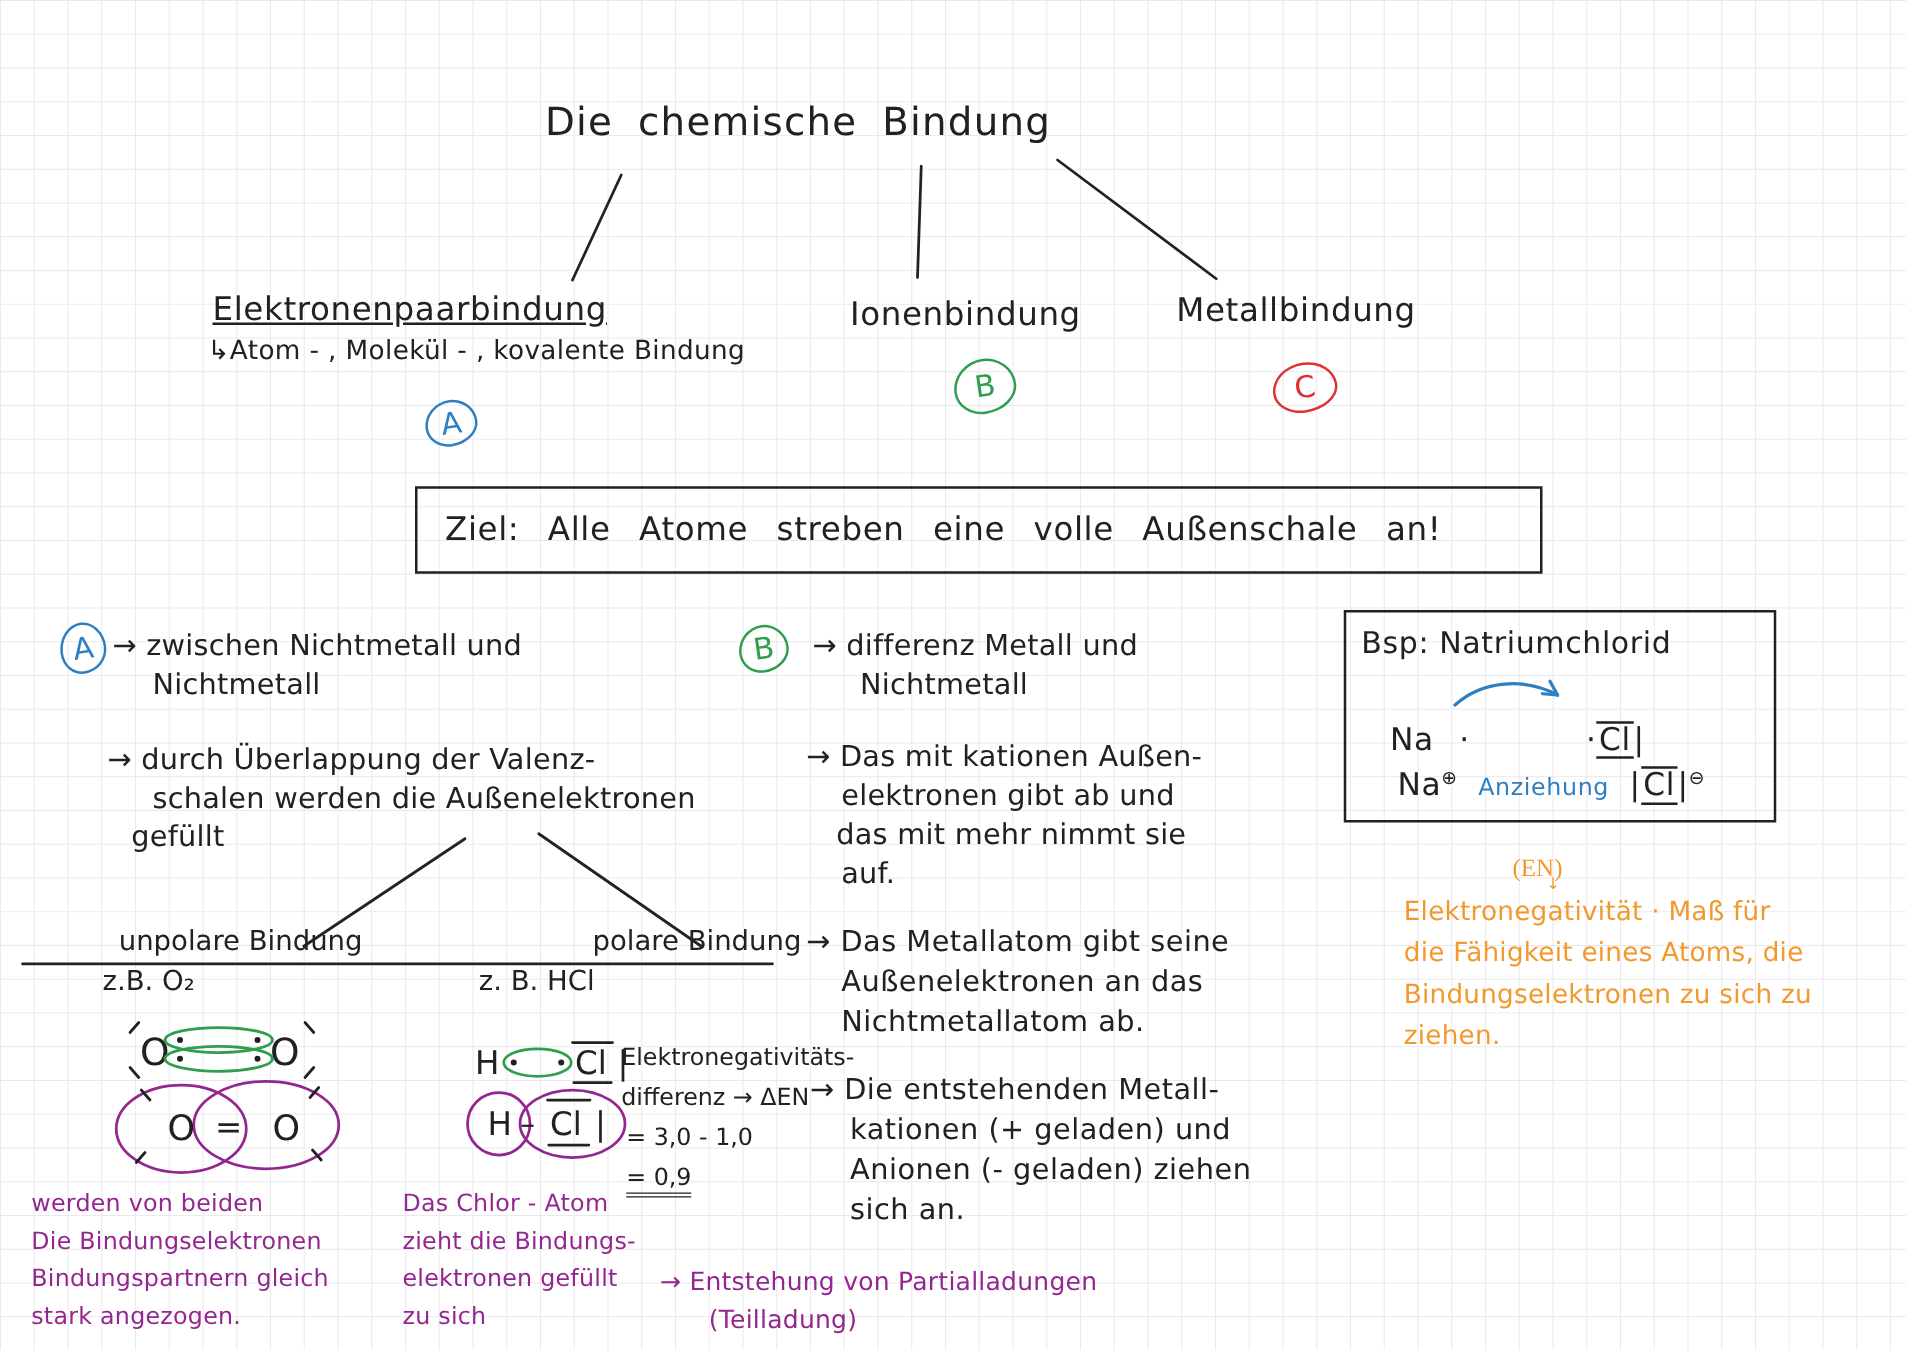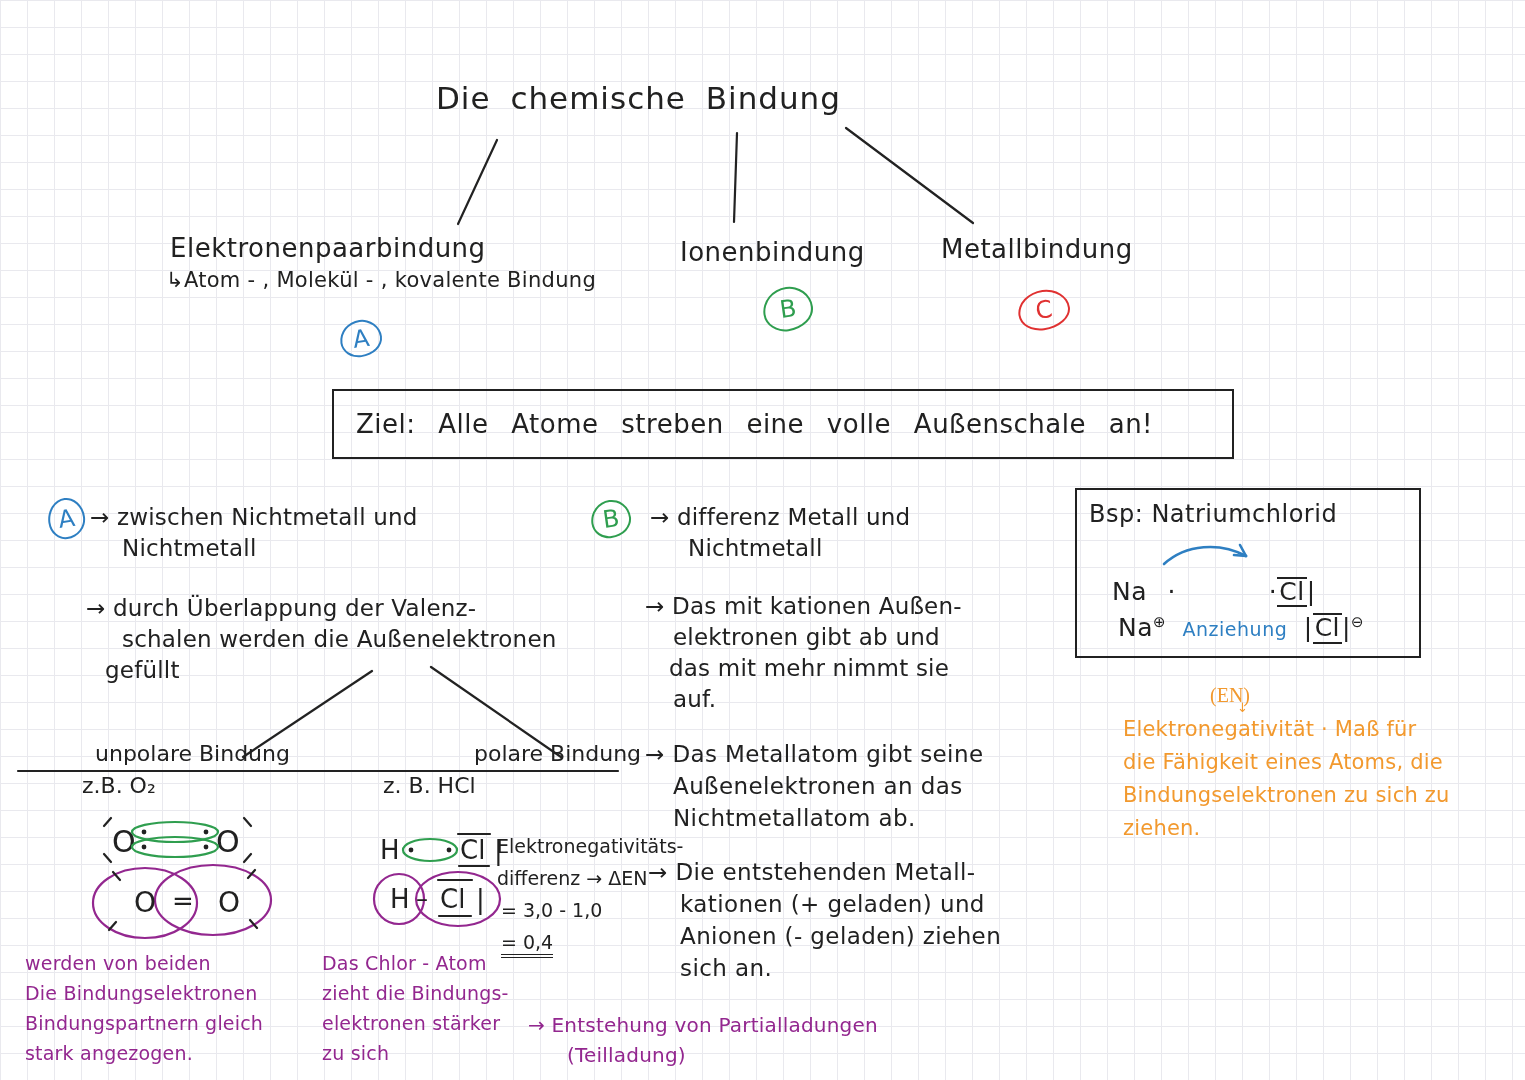--- a/index.html
+++ b/index.html
@@ -63,21 +63,21 @@
     <line x1="497" y1="140" x2="458" y2="224"></line>
     <line x1="737" y1="133" x2="734" y2="222"></line>
     <line x1="846" y1="128" x2="973" y2="223"></line>
     <line x1="372" y1="671" x2="243" y2="757"></line>
     <line x1="431" y1="667" x2="561" y2="757"></line>
     <line x1="18" y1="771" x2="618" y2="771"></line>
   </svg>
 
   <div class="abs title" style="left:436px; top:80px;">Die chemische Bindung</div>
 
-  <div class="abs branch" style="left:170px; top:233px;">Elektronenpaarbindung</div>
+  <div class="abs branch" style="left:170px; top:233px;text-decoration:underline;">Elektronenpaarbindung</div>
   <div class="abs sub" style="left:166px; top:268px;">↳Atom - , Molekül - , kovalente  Bindung</div>
   <div class="badge blue" style="left:340px; top:320px; width:42px; height:37px;">A</div>
 
   <div class="abs branch" style="left:680px; top:237px;">Ionenbindung</div>
   <div class="badge green" style="left:763px; top:287px; width:50px; height:44px;">B</div>
 
   <div class="abs branch" style="left:941px; top:234px;">Metallbindung</div>
   <div class="badge red" style="left:1018px; top:290px; width:52px; height:40px;">C</div>
 
   <div class="framebox goal-box" style="left:332px; top:389px; width:902px; height:70px;">
@@ -146,34 +146,34 @@
     <text x="68" y="40" font-size="26">Cl</text>
     <line class="k-stroke" x1="66" y1="12" x2="100" y2="12"></line>
     <line class="k-stroke" x1="67" y1="48" x2="99" y2="48"></line>
     <text x="104" y="40" font-size="26">|</text>
   </svg>
 
   <div class="abs small-t" style="left:497px; top:830px;">
     <div>Elektronegativitäts-</div>
     <div>differenz → ΔEN</div>
     <div style="margin-left:4px;">= 3,0 - 1,0</div>
-    <div style="margin-left:4px;"><span class="dunder">= 0,4</span></div>
+    <div style="margin-left:4px;"><span class="dunder">= 0,9</span></div>
   </div>
 
   <div class="abs note purple" style="left:25px; top:948px;">
     <div>werden von beiden</div>
     <div>Die Bindungselektronen</div>
     <div>Bindungspartnern gleich</div>
     <div>stark angezogen.</div>
   </div>
 
   <div class="abs note purple" style="left:322px; top:948px;">
     <div>Das Chlor - Atom</div>
     <div>zieht die Bindungs-</div>
-    <div>elektronen stärker</div>
+    <div>elektronen gefüllt</div>
     <div>zu sich</div>
   </div>
 
   <div class="abs note purple" style="left:528px; top:1010px; font-size:20px;">
     <div>→ Entstehung von Partialladungen</div>
     <div style="margin-left:39px;">(Teilladung)</div>
   </div>
 
   <div class="badge green" style="left:591px; top:500px; width:40px; height:38px;">B</div>
   <div class="abs body-t" style="left:650px; top:502px;">

